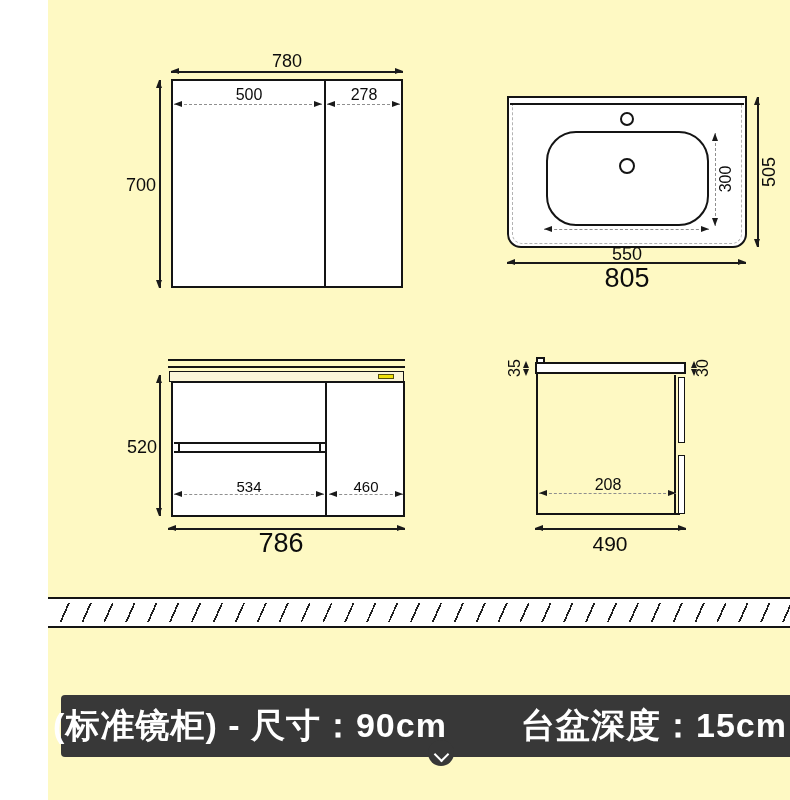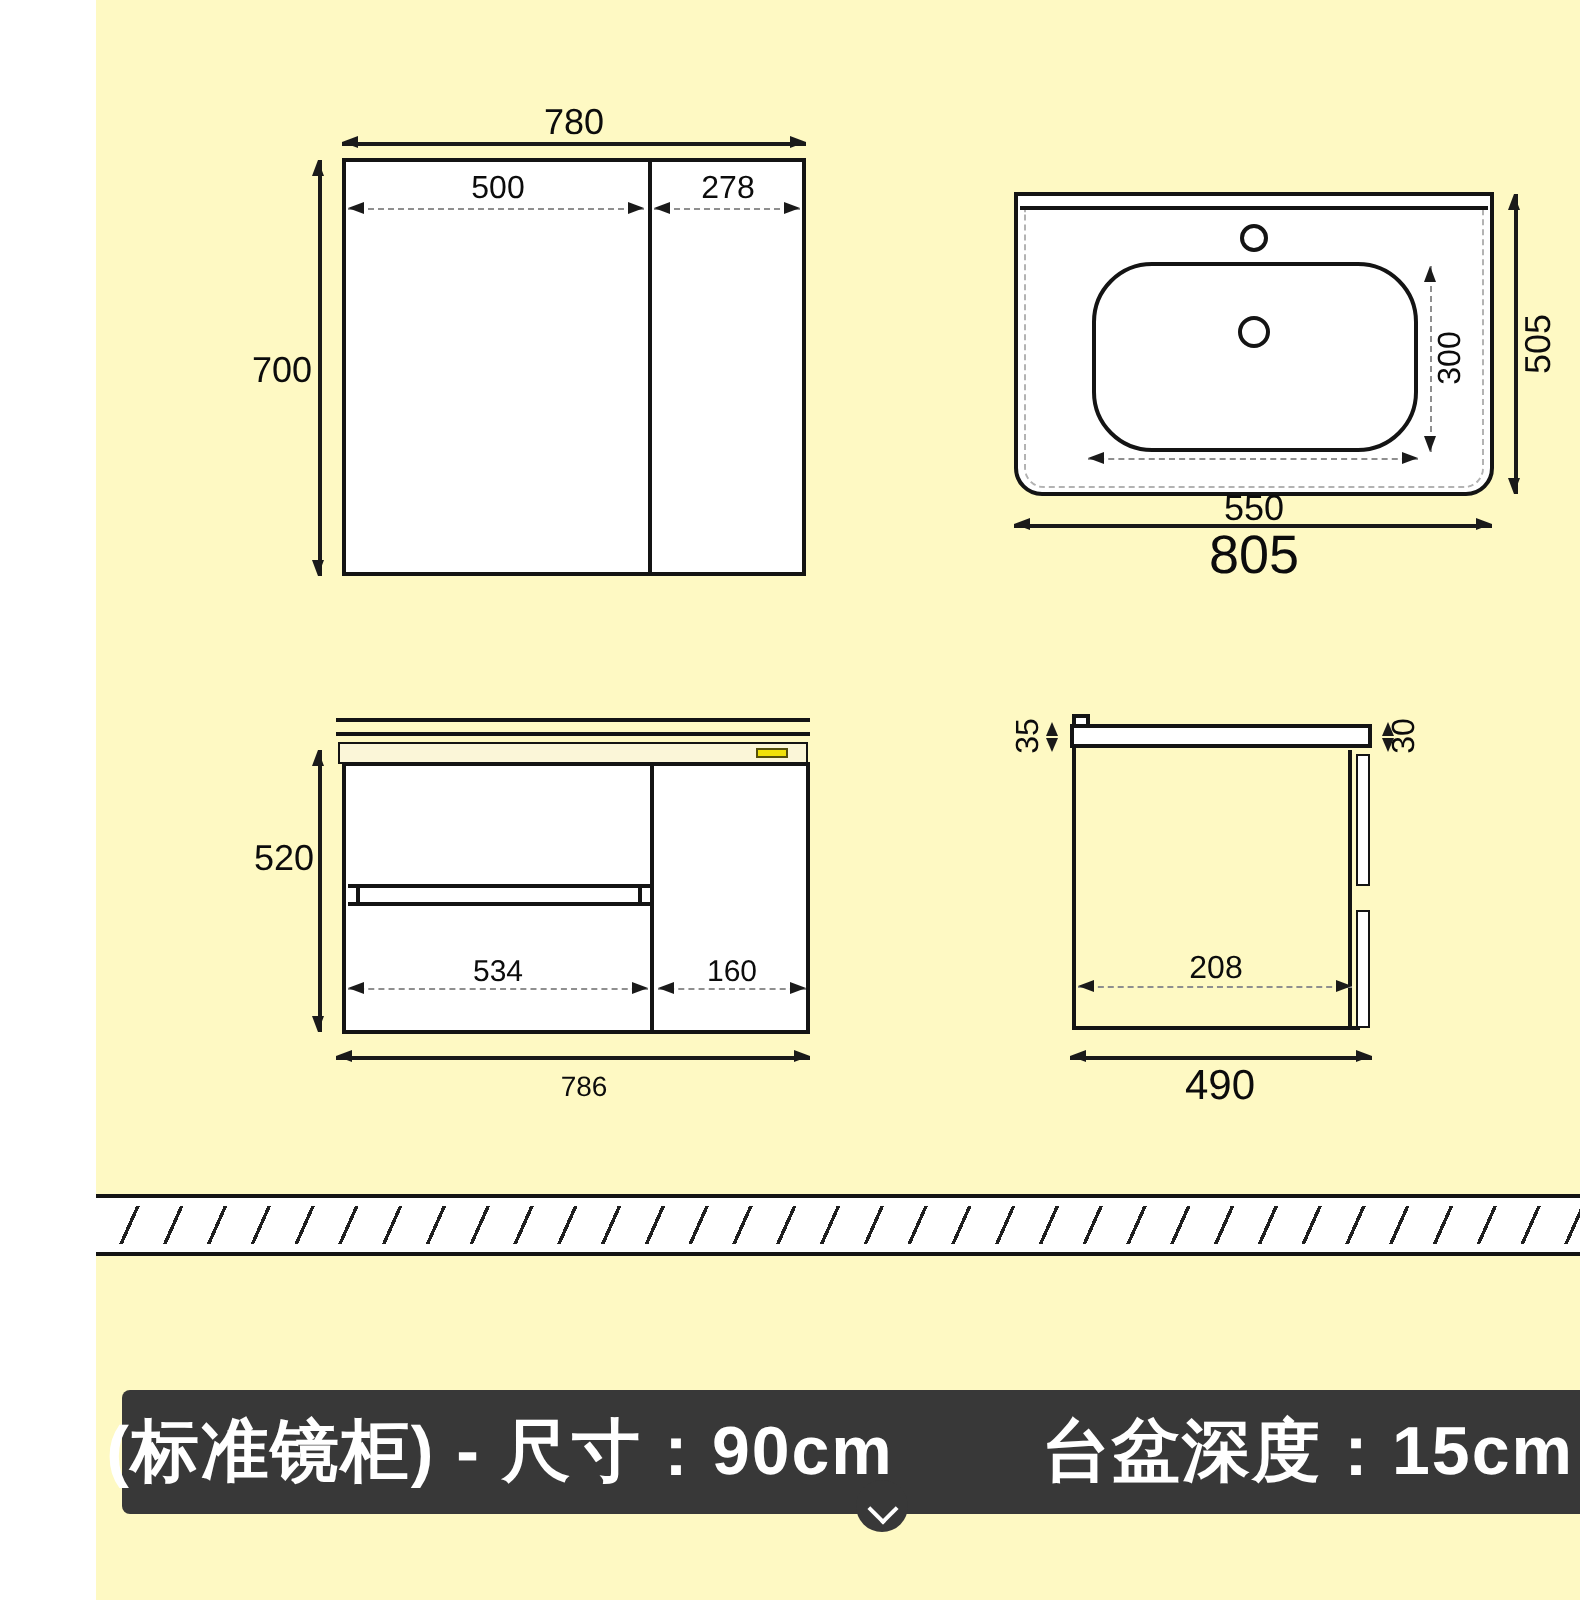--- a/index.html
+++ b/index.html
@@ -90,25 +90,25 @@
     <div style="position:absolute;left:121px;top:371px;width:235px;height:10.5px;box-sizing:border-box;border:1.6px solid #141414;background:#fbf6d8;"></div>
     <div style="position:absolute;left:330px;top:373.5px;width:16px;height:5.5px;background:#f0e10b;border:1px solid #55500a;box-sizing:border-box;"></div>
     <div class="box" style="left:123px;top:381px;width:234px;height:136px;"></div>
     <div class="vline" style="left:277px;top:383px;height:132px;"></div>
     <div style="position:absolute;left:125.5px;top:442px;width:152px;height:11px;box-sizing:border-box;border-top:2.4px solid #141414;border-bottom:2.4px solid #141414;"></div>
     <div class="vline" style="left:130px;top:444px;height:7px;width:2px;"></div>
     <div class="vline" style="left:271px;top:444px;height:7px;width:2px;"></div>
     <div class="dimh dashed" style="left:126px;top:494px;width:150px;"></div>
     <span class="lbl" style="left:201px;top:486px;font-size:15px;">534</span>
     <div class="dimh dashed" style="left:281px;top:494px;width:74px;"></div>
-    <span class="lbl" style="left:318px;top:486px;font-size:15px;">160</span>
+    <span class="lbl" style="left:318px;top:486px;font-size:15px;">460</span>
     <div class="dimh" style="left:120px;top:528px;width:237px;"></div>
-    <span class="lbl" style="left:244px;top:543px;font-size:14px;">786</span>
+    <span class="lbl" style="left:233px;top:543px;font-size:27px;">786</span>
     <div class="dimv" style="left:111px;top:375px;height:141px;"></div>
-    <span class="lbl" style="left:94px;top:429px;font-size:18px;">520</span>
+    <span class="lbl" style="left:94px;top:447px;font-size:18px;">520</span>
   </div>
 
   <div>
     <div style="position:absolute;left:488px;top:357px;width:9px;height:9px;box-sizing:border-box;border:2px solid #141414;border-bottom:none;background:#fff;"></div>
     <div class="box" style="left:487px;top:362px;width:151px;height:11.5px;border-width:2.4px;"></div>
     <div class="vline" style="left:488px;top:373px;height:142px;"></div>
     <div class="hline" style="left:488px;top:513px;width:144px;"></div>
     <div class="vline" style="left:626px;top:375px;height:139px;width:2px;"></div>
     <div style="position:absolute;left:630px;top:377px;width:7px;height:66px;box-sizing:border-box;border:1.8px solid #141414;background:#fff;"></div>
     <div style="position:absolute;left:630px;top:455px;width:7px;height:59px;box-sizing:border-box;border:1.8px solid #141414;background:#fff;"></div>

